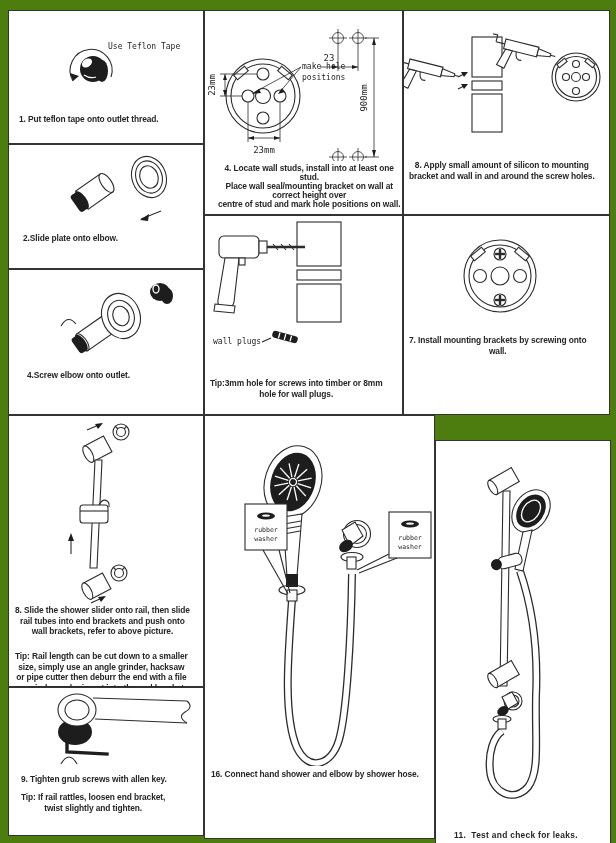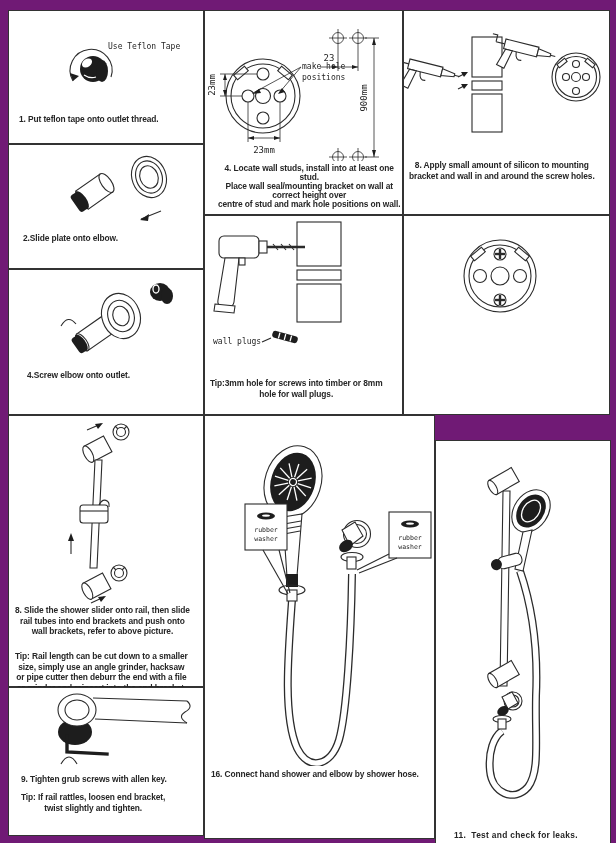--- a/index.html
+++ b/index.html
@@ -1,16 +1,16 @@
 <!DOCTYPE html>
 <html><head>
 <meta charset="utf-8">
 <style>
   html,body{margin:0;padding:0;background:#fff;}
-  .page{position:relative;width:616px;height:843px;background:#701a75;overflow:hidden;
+  .page{position:relative;width:616px;height:843px;background:#4d7c0f;overflow:hidden;
         font-family:"Liberation Sans",sans-serif;color:#262626;}
   .panel{position:absolute;border:1.5px solid #333;background:#fff;box-sizing:border-box;}
   .fig{position:absolute;left:0;top:0;display:block;}
   .cap{position:absolute;font:700 8.4px/10.6px "Liberation Sans",sans-serif;color:#262626;
        white-space:pre;letter-spacing:-0.1px;text-align:center;}
   .cap.tight{line-height:9px;margin-left:8px;}
   
   .s{stroke:#2b2b2b;stroke-width:1.1;fill:none;}
   .dl{stroke:#2b2b2b;stroke-width:0.8;fill:none;}
   .sw{stroke:#2b2b2b;stroke-width:1.1;fill:#ffffff;}
@@ -285,20 +285,22 @@
         <g>
           <circle class="s" cx="96" cy="84" r="6"></circle>
           <line class="d2" x1="91" y1="84" x2="101" y2="84"></line>
           <line class="d2" x1="96" y1="79" x2="96" y2="89"></line>
         </g>
         <circle class="s" cx="76" cy="60" r="6.5"></circle>
         <circle class="s" cx="96" cy="60" r="9"></circle>
         <circle class="s" cx="116" cy="60" r="6.5"></circle>
       </g>
     </svg>
+    <div class="cap" style="left:5px;top:119px">7. Install mounting brackets by screwing onto
+wall.</div>
   </section>
 
   <section class="panel" style="left:8px;top:415px;width:196px;height:272px">
     <svg class="fig" viewBox="0 0 193 188" width="193" height="188">
       <line class="s" x1="78" y1="14" x2="92" y2="8"></line>
       <polygon class="f" points="94,7 86,8 89,13"></polygon>
       <g>
         <circle class="s" cx="112" cy="16" r="8"></circle>
         <circle class="s" cx="112" cy="16" r="4.5"></circle>
         <line class="s" x1="106" y1="10" x2="109" y2="13"></line>

